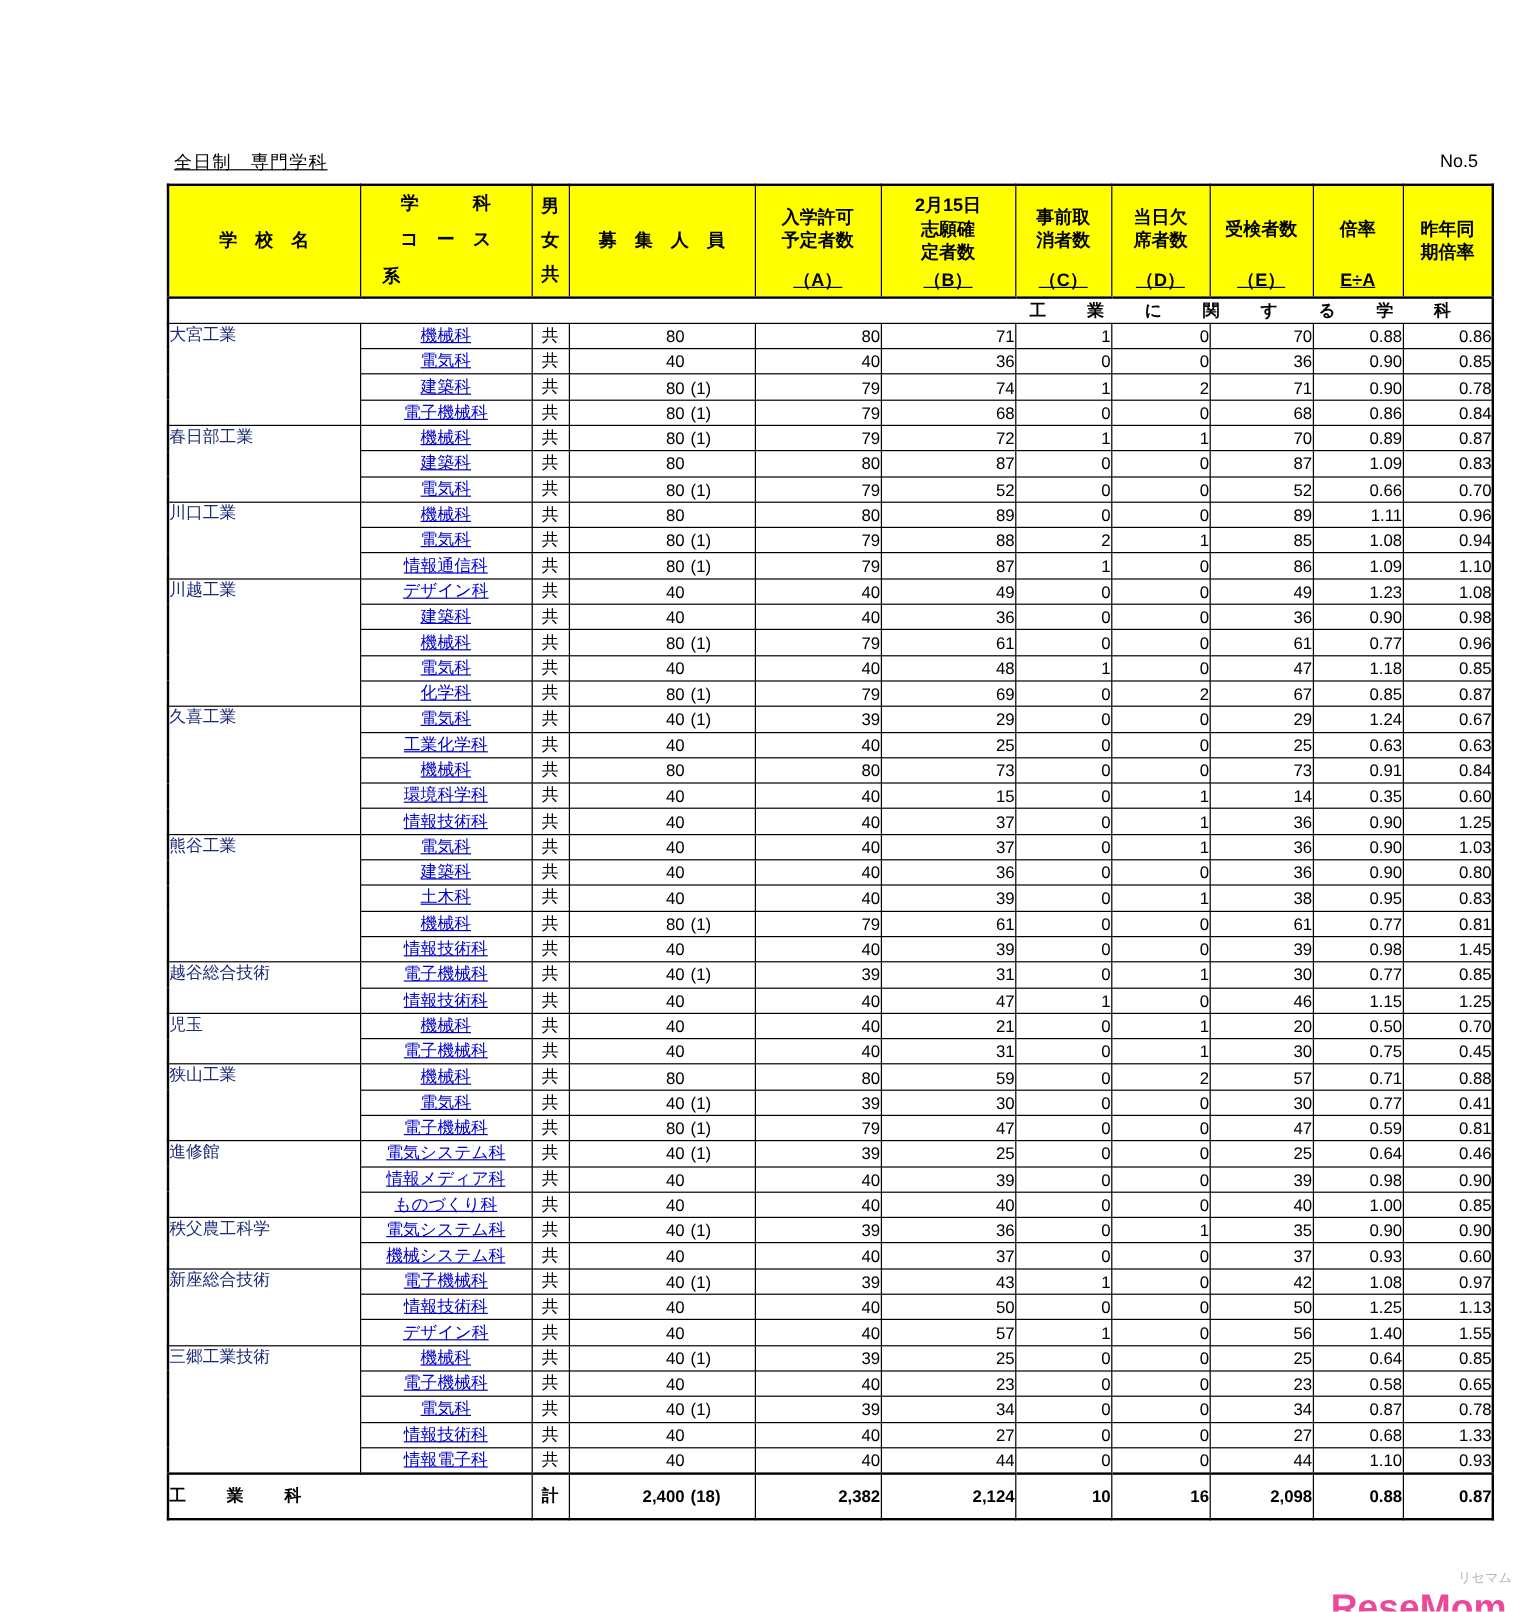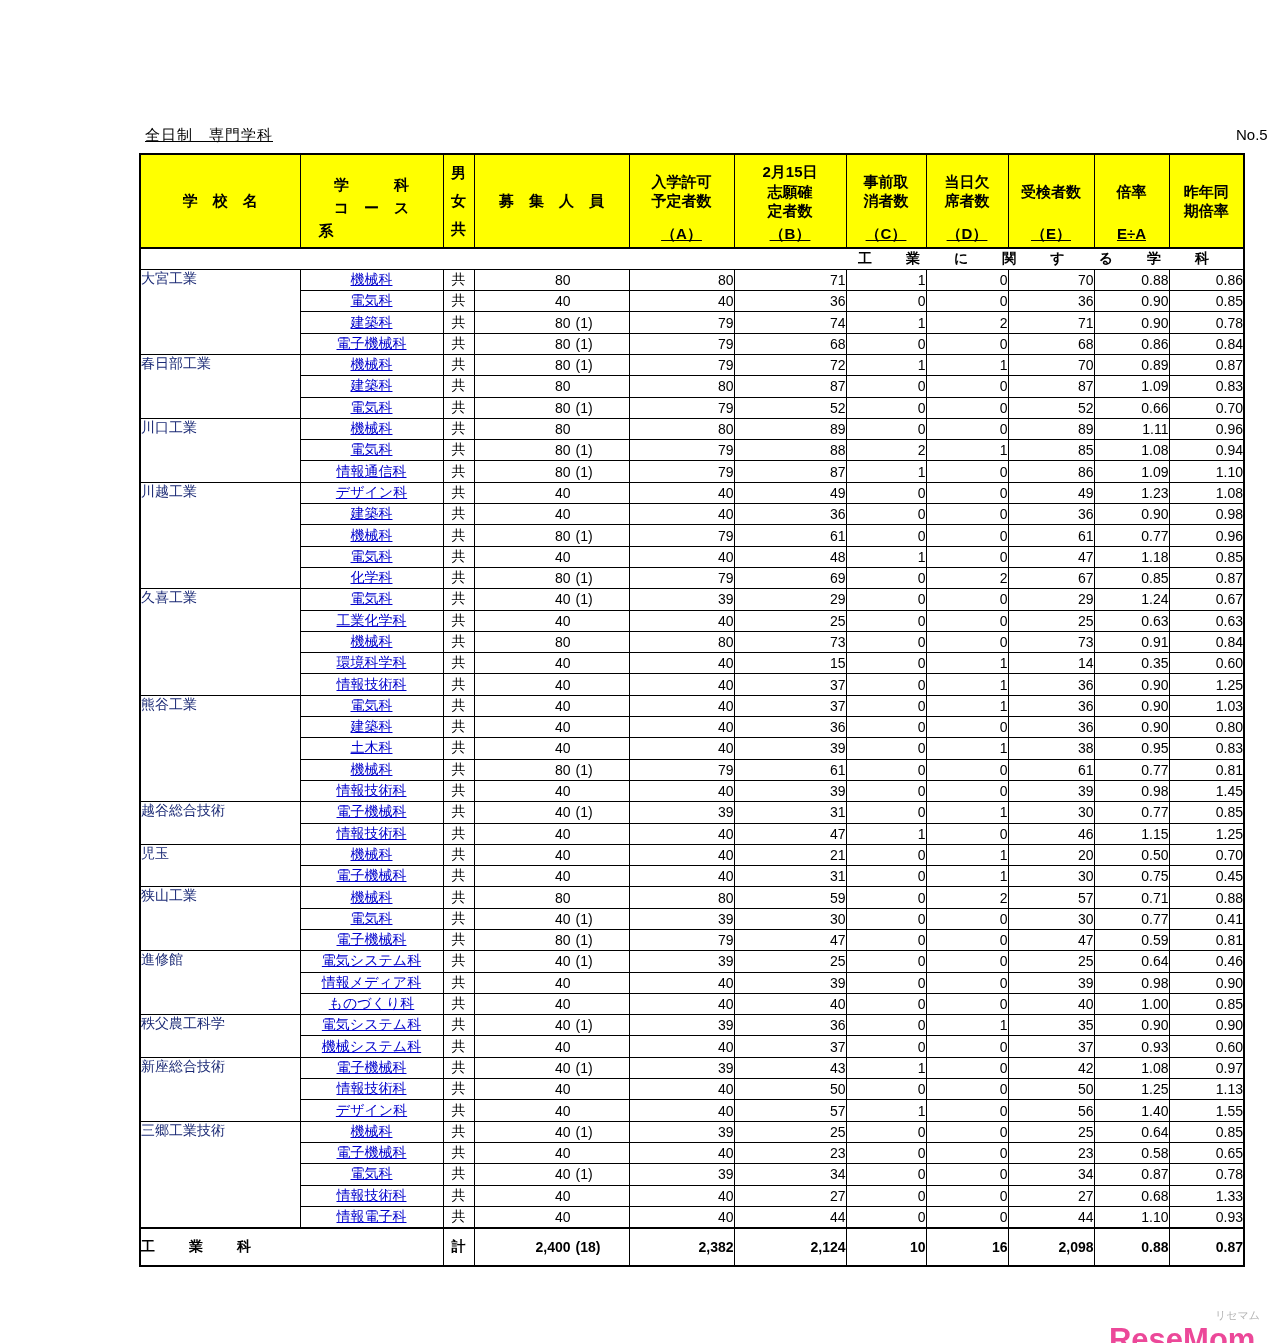--- a/index.html
+++ b/index.html
@@ -8,40 +8,40 @@
     --link-text:#0000cc;
     --grid:#000000;
   }
   html,body{margin:0;padding:0;}
   body{
     width:1280px;height:1343px;background:#ffffff;color:#000;
     font-family:"Liberation Sans","DejaVu Sans",sans-serif;
   }
   .page{position:relative;width:1280px;height:1343px;overflow:hidden;background:#fff;margin-top:16px;}
   .doc-title{position:absolute;left:145px;top:110px;font-size:15px;letter-spacing:1px;text-decoration:underline;}
-  .page-no{position:absolute;left:1236px;top:110px;font-size:15px;}
+  .page-no{position:absolute;left:1200px;top:110px;font-size:15px;}
 
   table.main{
     position:absolute;left:139px;top:137px;width:1104px;
     border-collapse:collapse;table-layout:fixed;
     border:2px solid var(--grid);
   }
   .main th,.main td{
     border:1px solid var(--grid);padding:0;overflow:hidden;
     white-space:nowrap;font-size:14px;box-sizing:border-box;
   }
   .main thead th{
     background:var(--header-bg);height:94px;font-size:15px;font-weight:bold;
     vertical-align:middle;border-bottom:2px solid var(--grid);
   }
   .hwrap{display:flex;flex-direction:column;align-items:center;height:100%;
     padding:4px 0;box-sizing:border-box;line-height:1.3;}
   .hwrap.center{justify-content:center;}
   .hwrap.around{justify-content:space-around;}
-  .hwrap.spread{justify-content:space-between;padding:20px 0 7px;}
+  .hwrap.spread{justify-content:space-between;padding:5px 0 7px;}
   .hline-left{align-self:flex-start;padding-left:18px;}
   .hmain{margin:auto 0;text-align:center;}
   .hparen{text-decoration:underline;}
 
   .main tbody td{height:21.3px;}
   .section-cell{font-weight:bold;letter-spacing:34px;padding-left:64px;text-align:right;}
   .c-school{color:var(--school-text);text-align:left;vertical-align:top;padding:2px 2px 0 24px;}
   .c-dept{text-align:center;padding-left:4px;}
   .dept-link{color:var(--link-text);text-decoration:underline;cursor:pointer;}
   .c-gender{text-align:center;}

